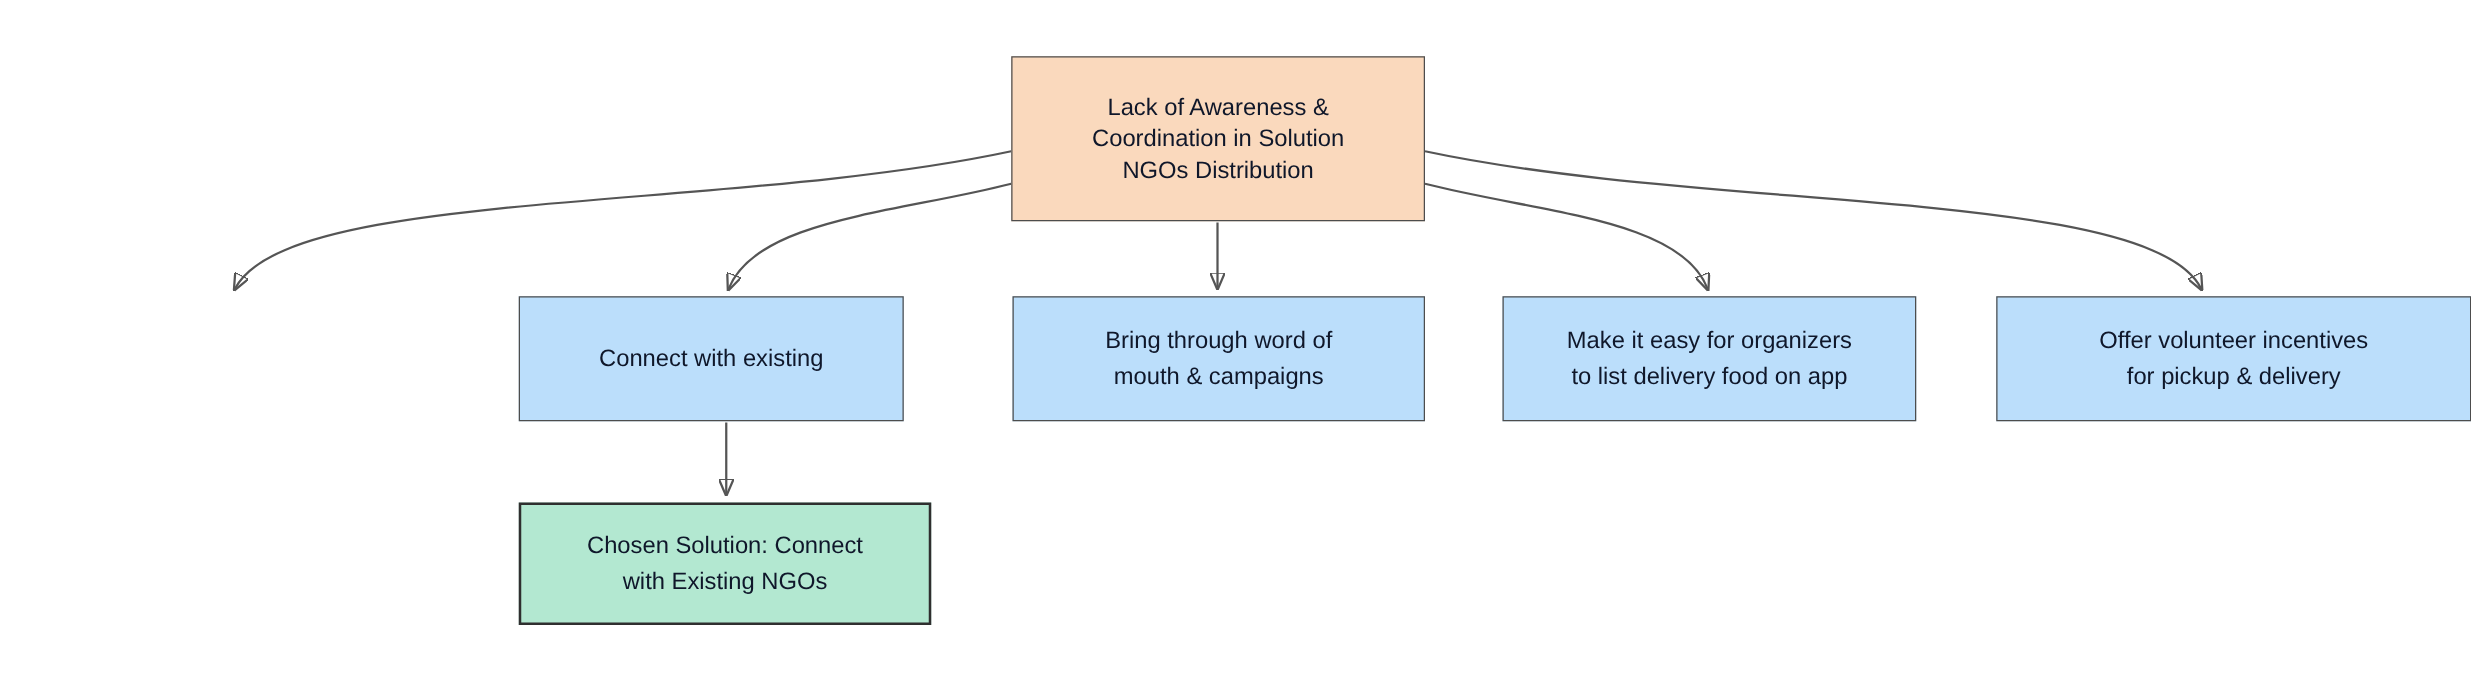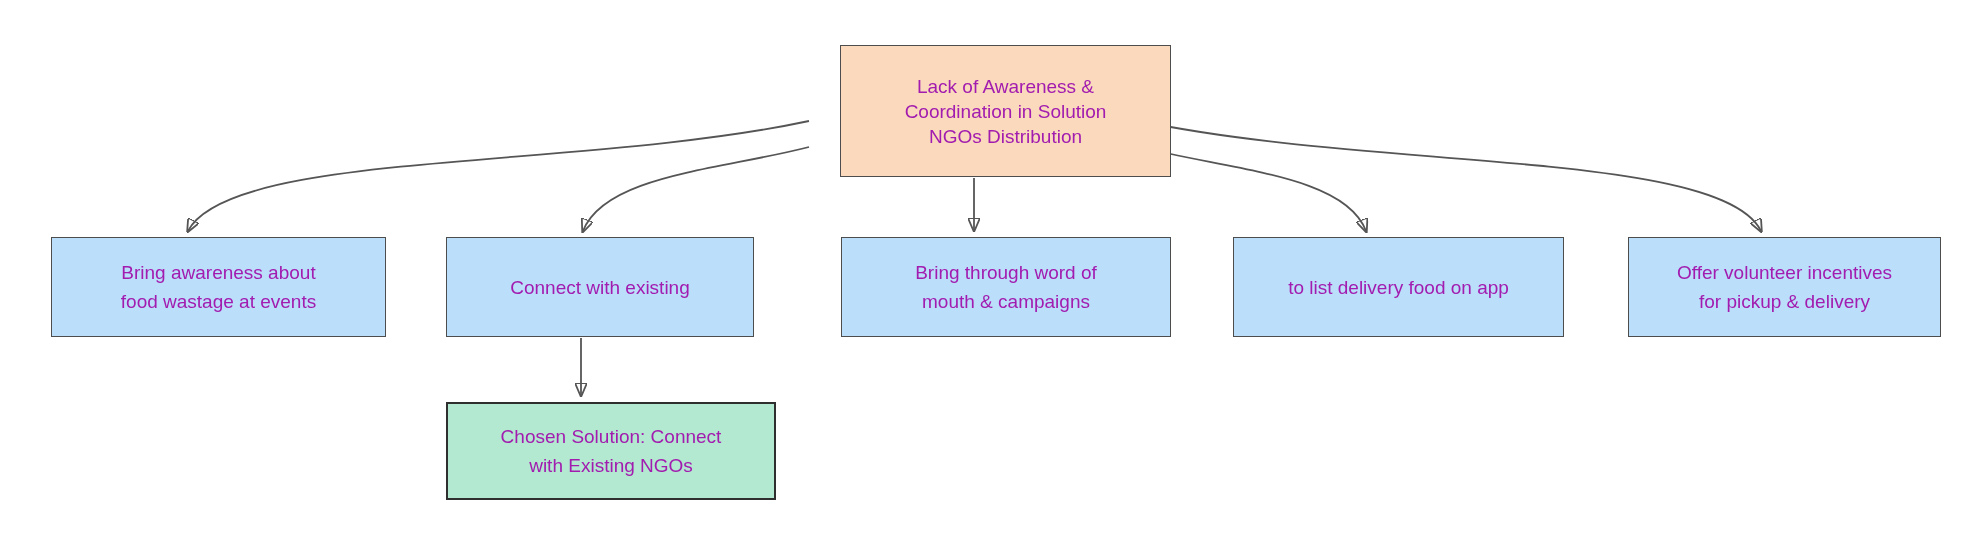--- a/index.html
+++ b/index.html
@@ -28,23 +28,22 @@
     stroke-width: 1.8px;
   }
   .node {
     position: absolute;
     box-sizing: border-box;
     display: flex;
     flex-direction: column;
     justify-content: center;
     align-items: center;
     text-align: center;
-    color: #a21caf;
+    color: #0f172a;
     font-size: 19px;
-    margin-left: 31px;
   }
   .node .line {
     white-space: nowrap;
   }
   .problem {
     left: 809px; top: 45px; width: 331px; height: 132px;
     background: #FAD9BD;
     border: 1.4px solid #4D4D4D;
   }
   .problem .line { line-height: 25px; }
@@ -52,21 +51,21 @@
     background: #BBDEFB;
     border: 1.4px solid #4D4D4D;
     top: 237px;
     height: 100px;
   }
   .option .line { line-height: 29px; }
   #node-option1 { left: 20px;   width: 335px; }
   #node-option2 { left: 415px;  width: 308px; }
   #node-option3 { left: 810px;  width: 330px; }
   #node-option4 { left: 1202px; width: 331px; }
-  #node-option5 { left: 1597px; width: 313px; text-align: right; }
+  #node-option5 { left: 1597px; width: 380px; text-align: right; }
   .chosen {
     left: 415px; top: 402px; width: 330px; height: 98px;
     background: #B3E8D1;
     border: 2.6px solid #2F2F2F;
   }
   .chosen .line { line-height: 29px; }
 </style>
 </head>
 <body>
 
@@ -85,35 +84,32 @@
     <path d="M 1140 121 C 1370 170, 1720 150, 1761 231" marker-end="url(#arrowhead)"></path>
     <path d="M 581 338 L 581 395" marker-end="url(#arrowhead)"></path>
   </svg>
 
   <div class="node problem" id="node-problem">
     <div class="line">Lack of Awareness &amp;</div>
     <div class="line">Coordination in Solution</div>
     <div class="line">NGOs Distribution</div>
   </div>
 
-  <div class="node option" id="node-option1">
-    <div class="line">Bring awareness about</div>
-    <div class="line">food wastage at events</div>
-  </div>
 
   <div class="node option" id="node-option2">
     <div class="line">Connect with existing</div>
   </div>
 
   <div class="node option" id="node-option3">
     <div class="line">Bring through word of</div>
     <div class="line">mouth &amp; campaigns</div>
   </div>
 
   <div class="node option" id="node-option4">
+    <div class="line">Make it easy for organizers</div>
     <div class="line">to list delivery food on app</div>
   </div>
 
   <div class="node option" id="node-option5">
     <div class="line">Offer volunteer incentives</div>
     <div class="line">for pickup &amp; delivery</div>
   </div>
 
   <div class="node chosen" id="node-chosen">
     <div class="line">Chosen Solution: Connect</div>

